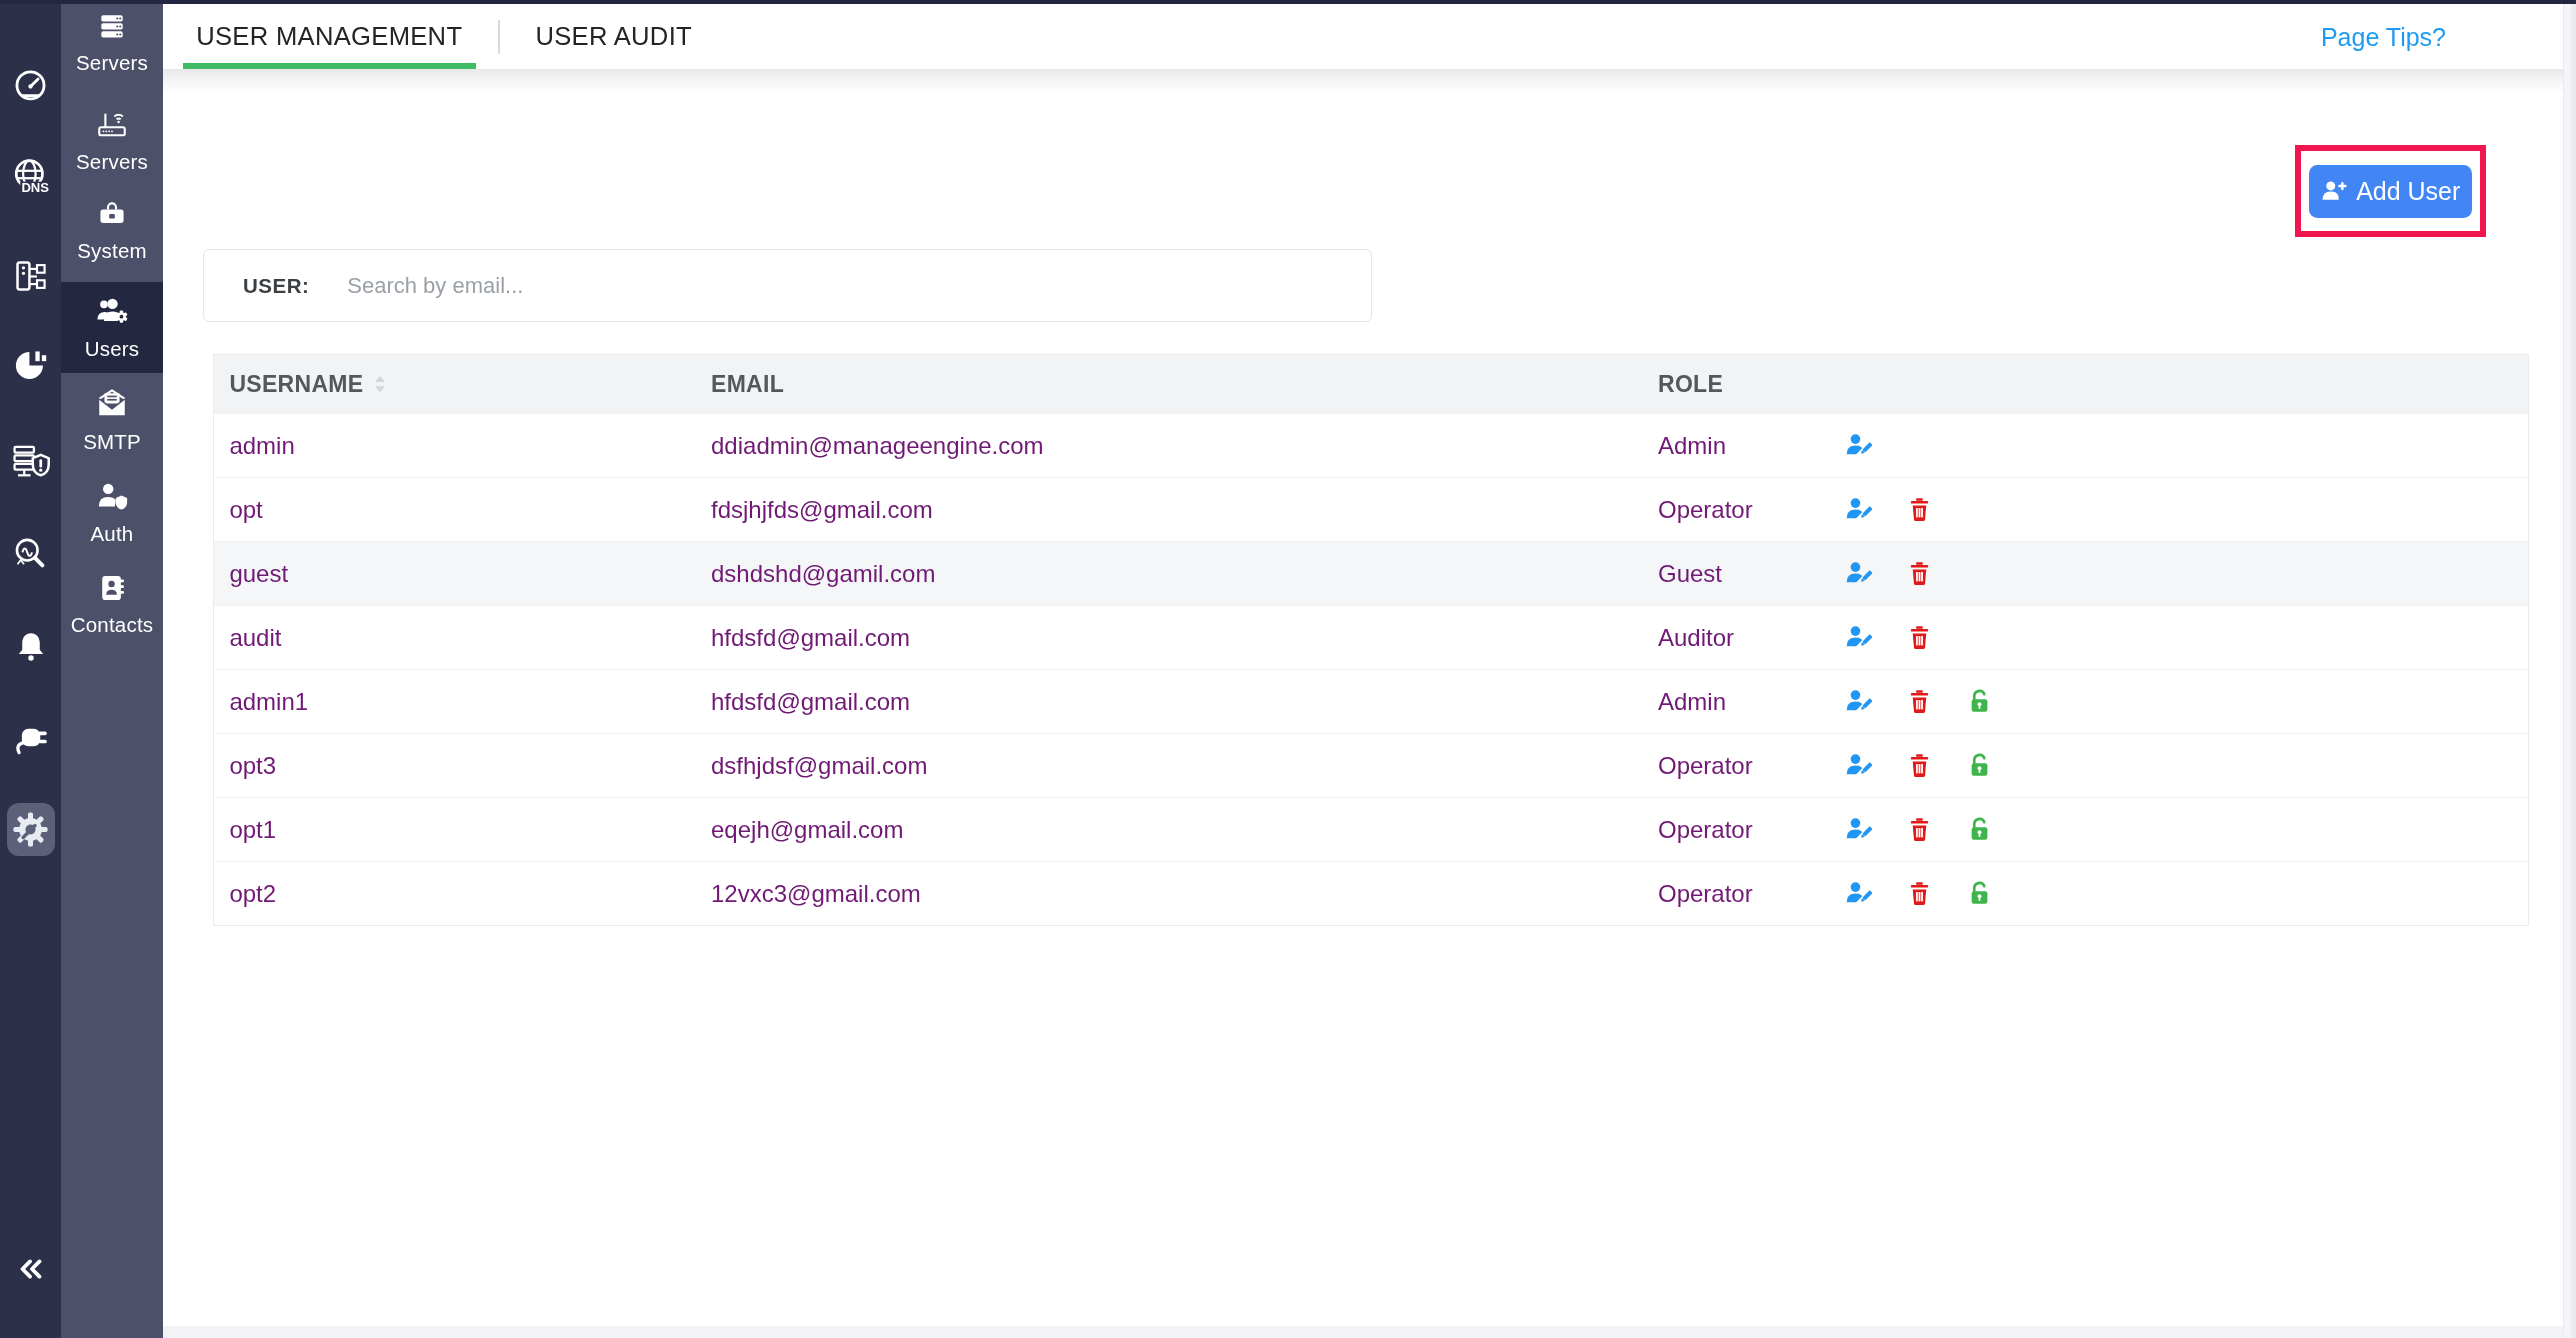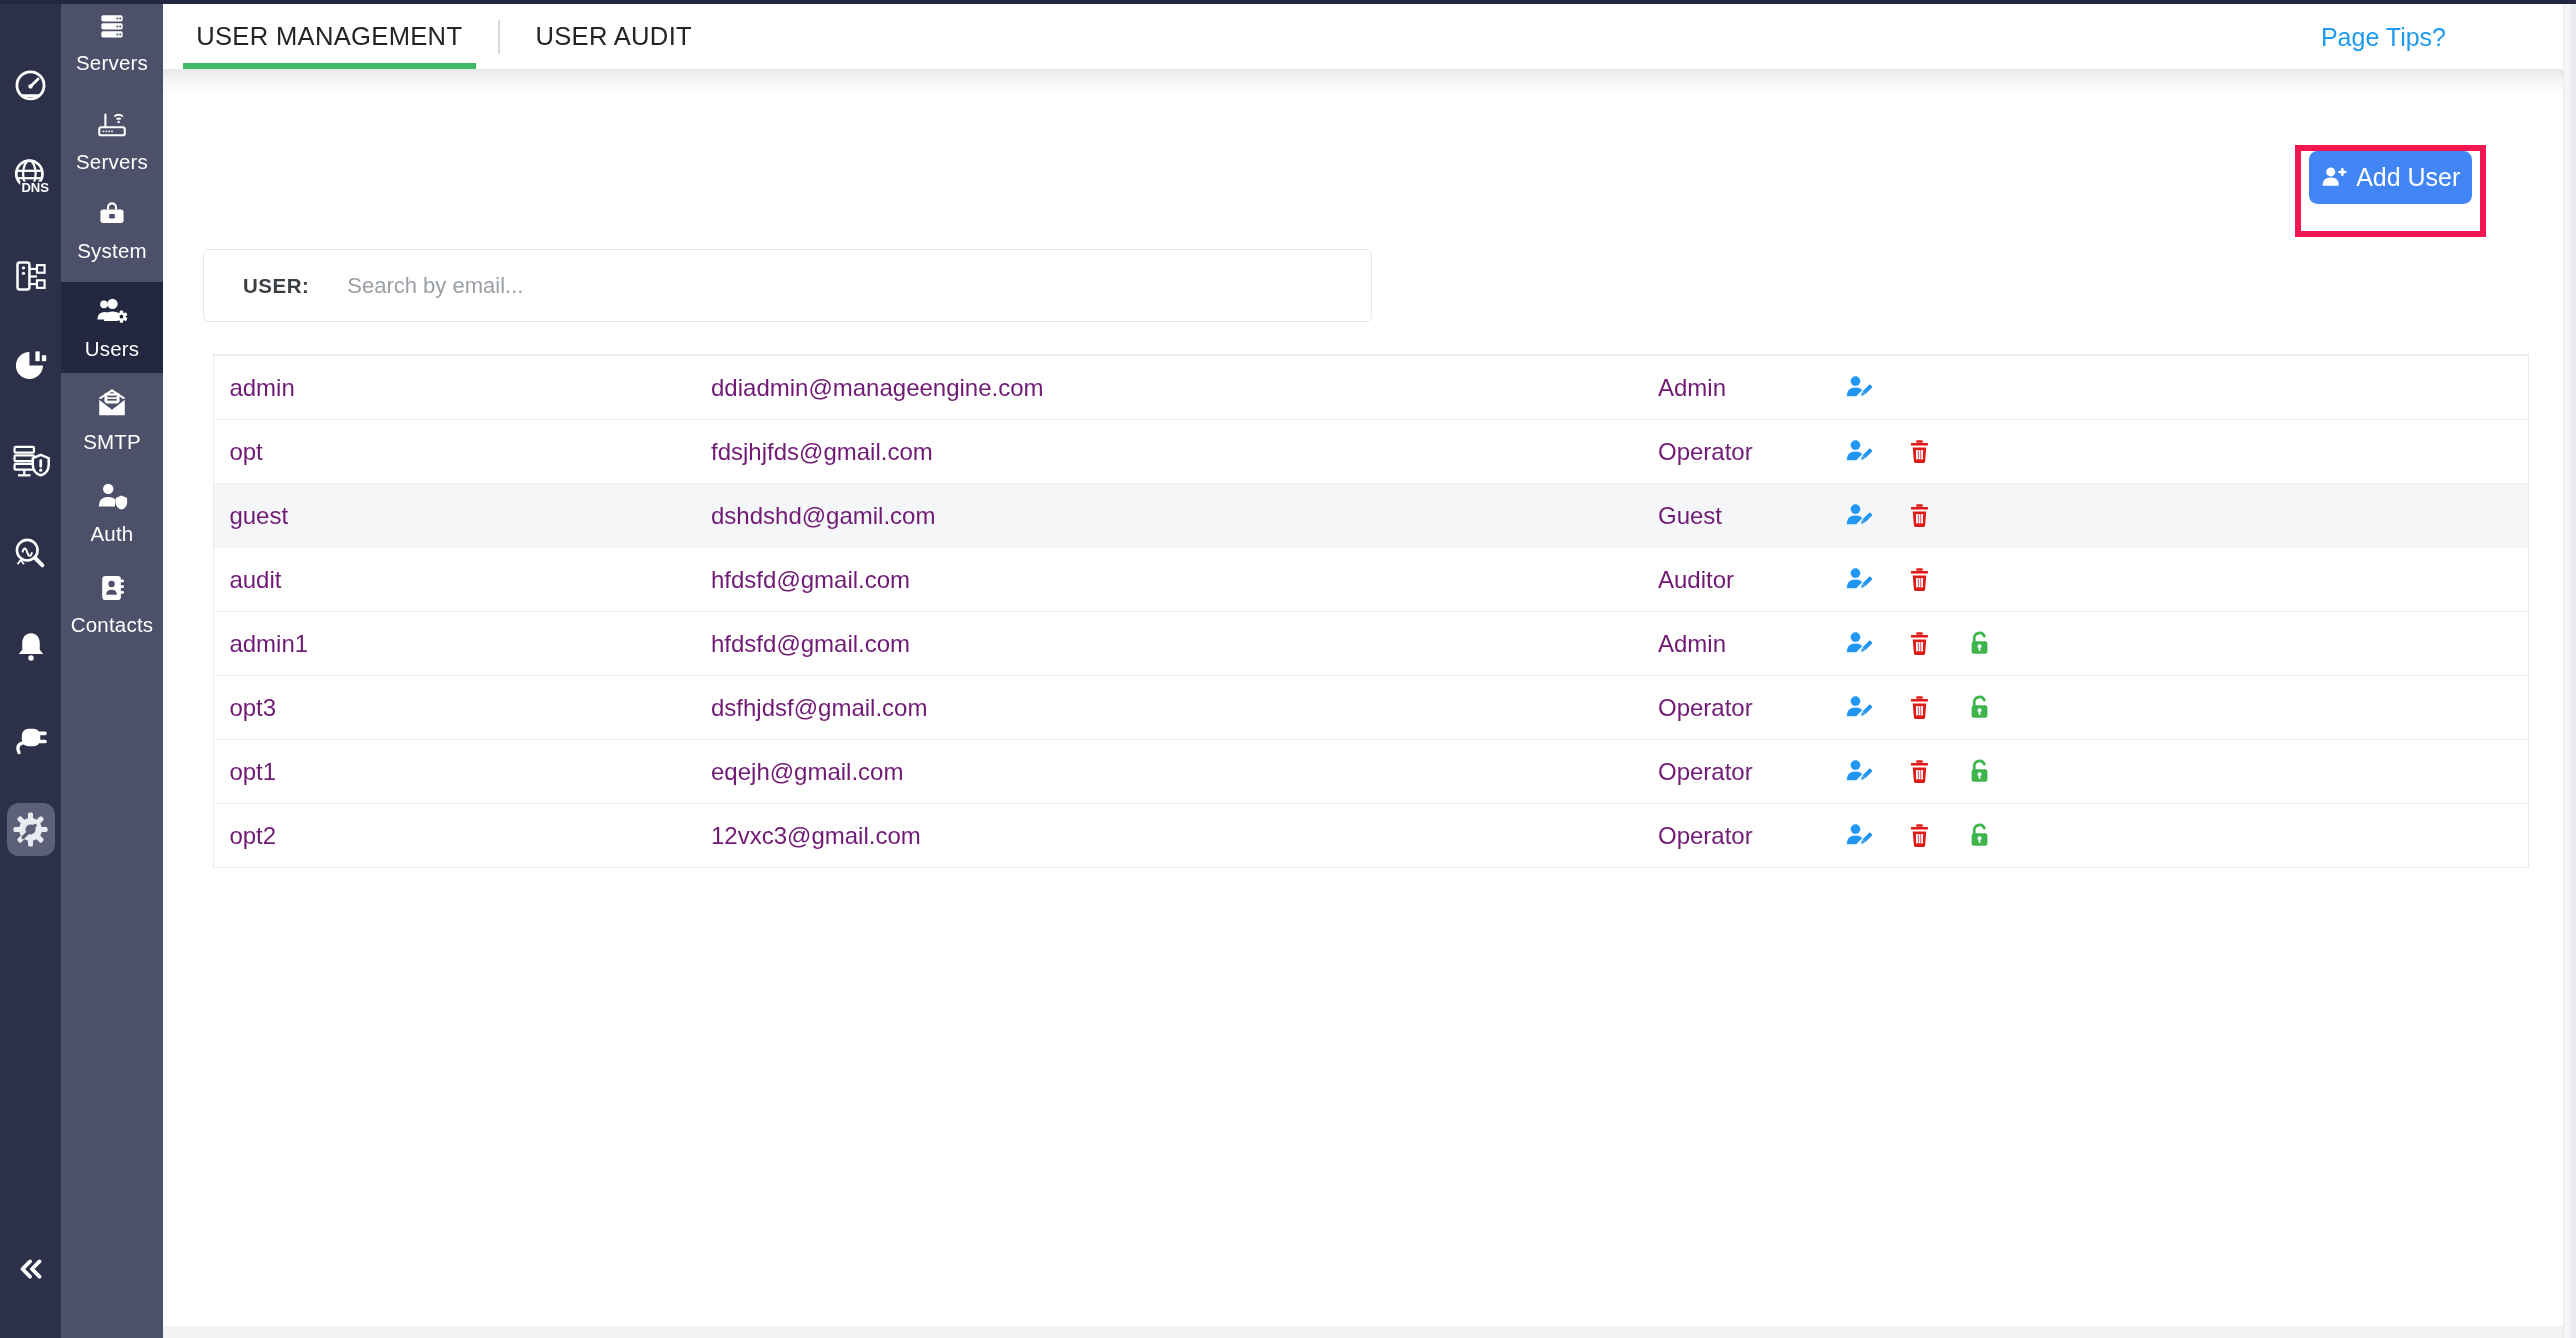--- a/index.html
+++ b/index.html
@@ -26,21 +26,21 @@
           background:linear-gradient(180deg,#e8e8ea 0%,#f6f6f7 55%,#fdfdfe 100%);}
   .tabs{display:flex;height:100%;margin-left:20.5px;align-items:stretch;}
   .tab{position:relative;display:flex;align-items:center;padding:0 13.7px;font-size:25.6px;color:#222427;
        letter-spacing:0.3px;cursor:pointer;white-space:nowrap;}
   .tab-underline{position:absolute;left:0;bottom:0;height:6px;width:100%;background:#3fbc63;}
   .tab-sep{width:1.7px;height:34px;background:#d9dadd;align-self:center;margin:0 22px;}
   .page-tips{position:absolute;right:130px;top:50%;transform:translateY(-50%);
              font-size:25px;color:#1e9bf0;cursor:pointer;}
   
   .add-user-box{position:absolute;left:2295px;top:145px;width:191px;height:92px;box-sizing:border-box;
-                border:6.8px solid #f1164f;background:#ffffff;display:flex;justify-content:center;}
+                border:6.8px solid #f1164f;background:#ffffff;display:flex;align-items:center;justify-content:center;}
   .add-user-btn{display:flex;align-items:center;gap:8.5px;background:#4286f5;color:#ffffff;font-size:25px;
                 border:none;border-radius:8.5px;height:53px;padding:0 12px;cursor:pointer;
                 font-family:"Liberation Sans",sans-serif;}
   
   .search-panel{position:absolute;left:203px;top:249px;width:1169px;height:73px;background:#ffffff;
                 border:1.7px solid #e4e5e9;border-radius:6px;display:flex;align-items:center;
                 padding-left:39px;box-sizing:border-box;}
   .search-label{font-weight:bold;font-size:20.5px;color:#3b4045;letter-spacing:0.5px;}
   .search-input{border:none;outline:none;font-size:22px;color:#0f766e;margin-left:36px;flex:1;
                 font-family:"Liberation Sans",sans-serif;background:transparent;}
@@ -273,20 +273,35 @@
       <span>Add User</span>
     </button>
   </div>
 
   <div class="search-panel">
     <span class="search-label">USER:</span>
     <input class="search-input" type="text" placeholder="Search by email..." style="">
   </div>
 
   <div class="table">
+    <div class="thead">
+      <div class="th-username">
+        <span>USERNAME</span>
+        <svg width="12" height="19" viewBox="0 0 14 22">
+          <path d="M7 1 L13 8 H1 Z" fill="#d4d6db"></path>
+          <path d="M1 13 H13 L7 20 Z" fill="#d4d6db"></path>
+        </svg>
+      </div>
+      <div>EMAIL</div>
+      <div>ROLE</div>
+      <div></div>
+        <div></div>
+        <div></div>
+        <div></div>
+    </div>
     <div id="rows-host">
     <div class="trow">
       <div class="td-username">admin</div>
       <div class="td-email">ddiadmin@manageengine.com</div>
       <div class="td-role">Admin</div>
       <div class="td-action action-edit">
         <svg width="29" height="29" viewBox="0 0 36 36">
           <circle cx="13" cy="10" r="6" fill="#2196f3"></circle>
           <path d="M2 29 q0 -11 11 -11 q5.5 0 8.5 3 l-7.5 8 Z" fill="#2196f3"></path>
           <g transform="rotate(45 25 23)" fill="#2196f3">

